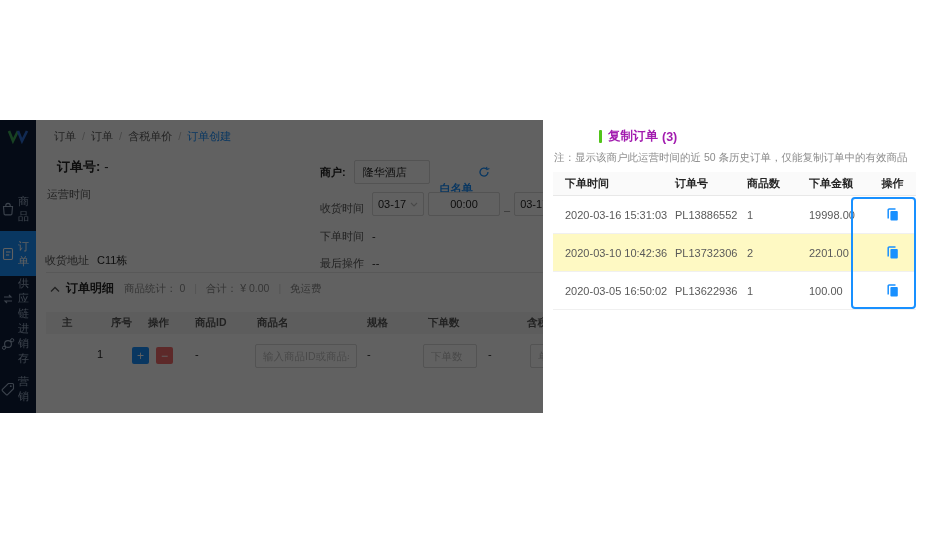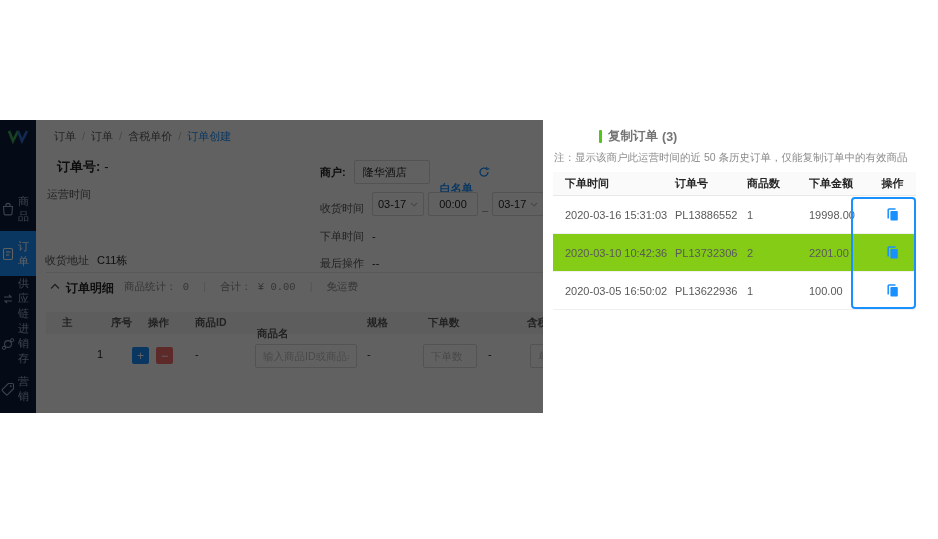--- a/index.html
+++ b/index.html
@@ -29,48 +29,48 @@
   .frow { position:absolute; display:flex; align-items:center; font-size:11px; color:#595959; height:24px; }
   .flabel { margin-right:8px; white-space:nowrap; }
   .fvalue { color:#262626; }
   .sel, .inp { position:relative; display:flex; align-items:center; border:1px solid #d9d9d9; border-radius:2px; height:24px; padding:0 8px; background:#fff; color:#262626; font-size:11px; white-space:nowrap; }
   .sel .chev { margin-left:auto; padding-left:8px; display:flex; }
   .link { color:#1890ff; cursor:pointer; white-space:nowrap;margin-top:32px; }
   .blue-bold { font-weight:bold; }
 
   .divider { position:absolute; left:10px; right:0; top:152px; border-top:1px solid #e8e8e8; }
 
-  .section-head { position:absolute; left:14px; top:160px; display:flex; font-size:12px; color:#262626;font-family:Liberation Mono, monospace; }
+  .section-head { position:absolute; left:14px; top:160px; display:flex; align-items:center; font-size:12px; color:#262626; }
   .section-head .tt { font-weight:bold; margin:0 10px 0 6px; }
   .section-stats { font-size:10.5px; color:#8c8c8c; }
   .section-stats .sp { margin:0 6px; color:#d9d9d9; }
 
   .dt-head { position:absolute; left:10px; right:0; top:192px; height:22px; background:#f5f5f5; }
   .dt-head span { position:absolute; top:4px; font-size:10.5px; font-weight:bold; color:#595959; white-space:nowrap; }
   .dt-row { position:absolute; left:10px; right:0; top:214px; height:42px; }
   .dt-row > * { position:absolute; top:10px; }
   .cell-txt { font-size:11px; color:#262626; }
   .mini-btn { width:17px; height:17px; border-radius:2px; color:#fff; font-size:12px; line-height:16px; text-align:center; border:none; cursor:pointer; display:flex; align-items:center; justify-content:center; }
   .btn-plus { background:#1890ff; }
   .btn-minus { background:#f56c6c; }
   .ph-input { border:1px solid #d9d9d9; border-radius:2px; height:24px; font-size:10.5px; padding:0 7px; color:#262626; background:#fff; font-family:"Liberation Sans",sans-serif; }
   .ph-input::placeholder { color:#bfbfbf; }
 
   
   .copy-panel { position:relative; width:395px; height:293px; background:#fff; }
-  .cp-title { position:absolute; left:13px; top:8px; display:flex; align-items:center; gap:6px; font-size:12.5px; font-weight:bold; color:#737373;padding-left:43px; }
+  .cp-title { position:absolute; left:13px; top:8px; display:flex; align-items:center; gap:6px; font-size:12.5px; font-weight:bold; color:#a21caf;padding-left:43px; }
   .cp-green-bar { width:3px; height:13px; background:#52c41a; border-radius:1px; }
   .cp-note { position:absolute; left:11px; top:31px; font-size:10.5px; color:#8c8c8c; white-space:nowrap; }
   .cp-table { position:absolute; left:10px; top:52px; width:363px; }
   .cp-grid { display:grid; grid-template-columns:110px 72px 62px 72px 47px; align-items:center; }
   .cp-thead { height:24px; background:#fafafa; border-bottom:1px solid #e8e8e8; font-size:11px; font-weight:bold; color:#262626; }
   .cp-thead > span { padding-left:12px; white-space:nowrap; }
   .cp-tr { height:38px; font-size:11px; color:#595959; border-bottom:1px solid #f0f0f0; }
   .cp-tr > span { padding-left:12px; white-space:nowrap; }
-  .cp-tr.alt { background:#84cc16; }
+  .cp-tr.alt { background:#fef9c3; }
   .cp-op { display:flex; justify-content:center; padding-left:0 !important; }
   .copy-btn { background:none; border:none; cursor:pointer; display:flex; padding:2px; }
   .cp-highlight { position:absolute; left:308px; top:77px; width:65px; height:112px; border:2px solid #1890ff; border-radius:4px; pointer-events:none; z-index:5; }
 </style>
 </head>
 <body>
 
 <div class="stage">
   <div class="window">
 
@@ -165,21 +165,21 @@
         <div class="frow" style="left:284px; top:72px;align-items:flex-end;">
           <span class="flabel">收货时间</span>
           <div class="sel" style="width:52px; padding:0 5px;">
             <span>03-17</span>
             <span class="chev" style="padding-left:4px;">
               <svg width="8" height="5" viewBox="0 0 8 5">
                   <polyline points="1,1 4,4 7,1" fill="none" stroke="#bfbfbf" stroke-width="1.1"></polyline>
                 </svg>
             </span>
           </div>
-          <div class="inp" style="width:50px; margin-left:4px; justify-content:center;">
+          <div class="inp" style="width:72px; margin-left:4px; justify-content:center;">
             <span>00:00</span>
           </div>
           <span style="margin:0 4px; color:#8c8c8c;">–</span>
           <div class="sel" style="width:52px; padding:0 5px;">
             <span>03-17</span>
             <span class="chev" style="padding-left:4px;">
               <svg width="8" height="5" viewBox="0 0 8 5">
                   <polyline points="1,1 4,4 7,1" fill="none" stroke="#bfbfbf" stroke-width="1.1"></polyline>
                 </svg>
             </span>
@@ -212,21 +212,21 @@
             <span class="sp">|</span>
             <span>免运费</span>
           </span>
         </div>
 
         <div class="dt-head">
           <span style="left:16px;">主</span>
           <span style="left:65px;">序号</span>
           <span style="left:102px;">操作</span>
           <span style="left:149px;">商品ID</span>
-          <span style="left:211px;margin-top:11px;">商品名</span>
+          <span style="left:211px;">商品名</span>
           <span style="left:321px;">规格</span>
           <span style="left:382px;">下单数</span>
           <span style="left:481px;">含税单价</span>
         </div>
 
         <div class="dt-row">
           <span class="cell-txt" style="left:51px; top:14px;">1</span>
           <button class="mini-btn btn-plus" style="left:86px; top:13px;">
               <span>+</span>
             </button>

